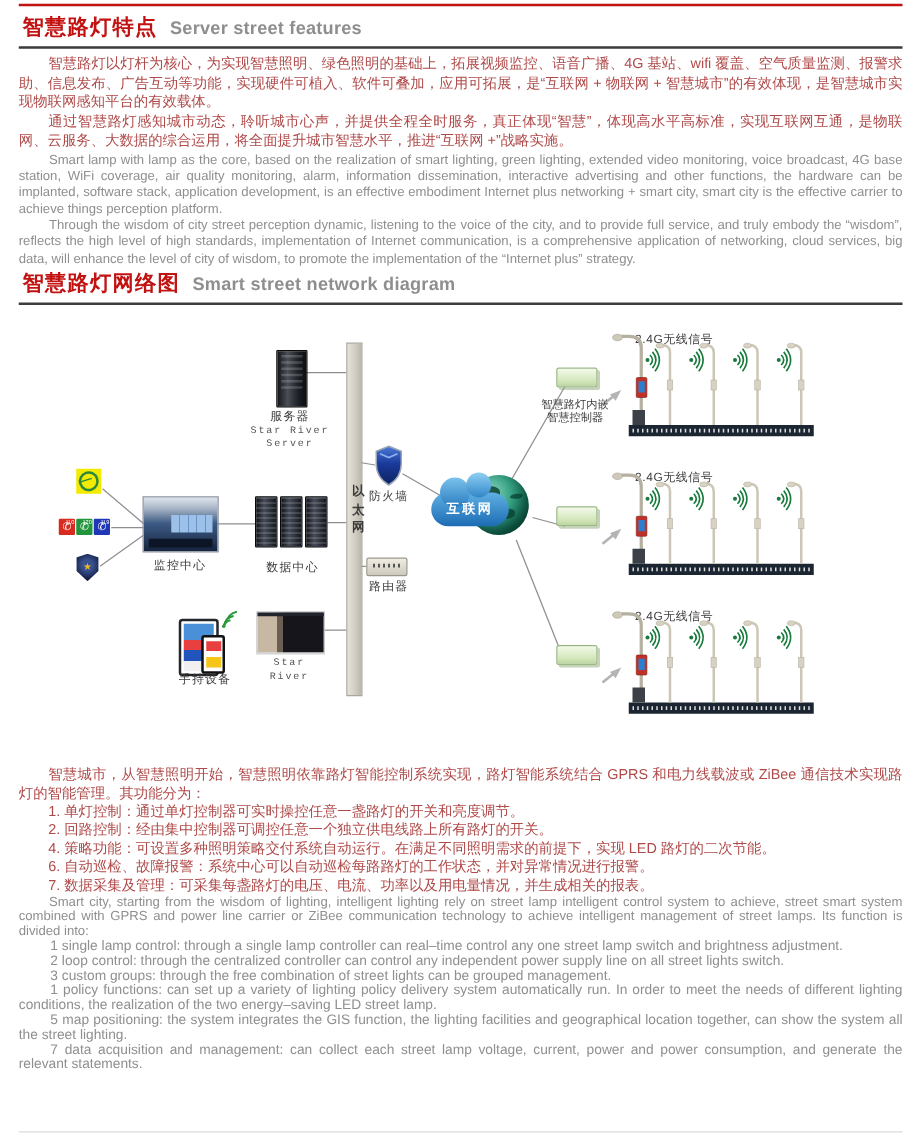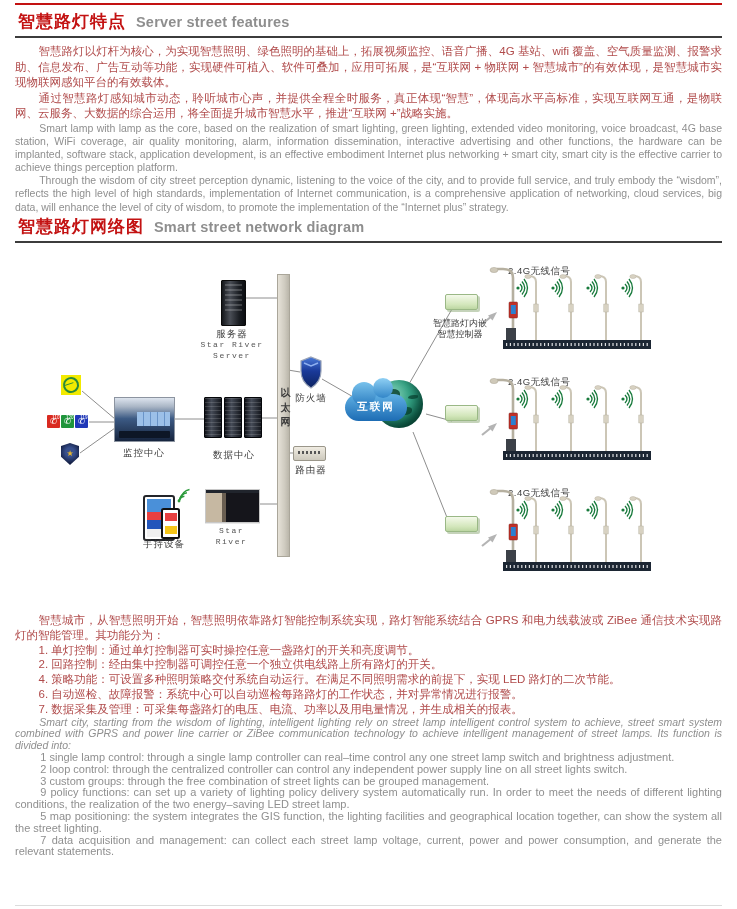--- a/index.html
+++ b/index.html
@@ -11,21 +11,21 @@
   .sec-head{position:absolute;left:15px;right:15px;border-bottom:2px solid #3c3c3c;padding:0 0 4px 3px;line-height:20px;white-space:nowrap;}
   .sec-head .zh{font-size:17px;font-weight:bold;color:#c31212;letter-spacing:1px;}
   .sec-head .en{font-size:14.5px;font-weight:bold;color:#8e8e8e;margin-left:10px;letter-spacing:0.2px;}
   #head1{top:12px;} #head2{top:217px;} #head3{top:582px;}
 
   .body-block{position:absolute;left:15px;width:707px;}
   #body1{top:44px;} #body3{top:613px;}
   .para-zh{margin:0;font-size:11.5px;line-height:15.6px;color:#b04a4a;text-align:justify;text-indent:2.05em;}
   .para-en{margin:0;font-size:10.5px;line-height:13.1px;color:#8f8f8f;text-align:justify;text-indent:2.3em;}
   .item-zh{margin:0;font-size:11.5px;line-height:14.8px;color:#b04a4a;text-align:justify;text-indent:2.05em;}
-  .intro-en3{margin:0;font-size:10.5px;line-height:11.8px;color:#8f8f8f;text-align:justify;text-indent:2.3em;font-style:italic;}
+  .intro-en3{margin:0;font-size:10.5px;line-height:11.8px;color:#8f8f8f;text-align:justify;text-indent:2.3em;}
   .item-en{margin:0;font-size:11px;line-height:11.8px;color:#8f8f8f;text-align:justify;text-indent:2.3em;}
 
   
   #diagram{position:absolute;left:0;top:248px;width:737px;height:330px;}
   .node{position:absolute;}
   .lbl{position:absolute;font-size:9.5px;color:#3c3c3c;text-align:center;letter-spacing:1px;line-height:11px;}
   .lbl-mono{font-family:Liberation Mono, monospace;font-size:8px;letter-spacing:1.5px;color:#555;}
   svg.lines{position:absolute;left:0;top:0;}
 
   .server-rack{left:221px;top:32px;width:23px;height:44px;background:linear-gradient(90deg,#14161a,#4a4e56 35%,#1a1d22 75%,#0c0e12);
@@ -423,19 +423,19 @@
     <p class="item-zh">智慧城市，从智慧照明开始，智慧照明依靠路灯智能控制系统实现，路灯智能系统结合 GPRS 和电力线载波或 ZiBee 通信技术实现路灯的智能管理。其功能分为：</p>
     <p class="item-zh">1. 单灯控制：通过单灯控制器可实时操控任意一盏路灯的开关和亮度调节。</p>
     <p class="item-zh">2. 回路控制：经由集中控制器可调控任意一个独立供电线路上所有路灯的开关。</p>
     <p class="item-zh">4. 策略功能：可设置多种照明策略交付系统自动运行。在满足不同照明需求的前提下，实现 LED 路灯的二次节能。</p>
     <p class="item-zh">6. 自动巡检、故障报警：系统中心可以自动巡检每路路灯的工作状态，并对异常情况进行报警。</p>
     <p class="item-zh">7. 数据采集及管理：可采集每盏路灯的电压、电流、功率以及用电量情况，并生成相关的报表。</p>
     <p class="intro-en3">Smart city, starting from the wisdom of lighting, intelligent lighting rely on street lamp intelligent control system to achieve, street smart system combined with GPRS and power line carrier or ZiBee communication technology to achieve intelligent management of street lamps. Its function is divided into:</p>
     <p class="item-en">1 single lamp control: through a single lamp controller can real–time control any one street lamp switch and brightness adjustment.</p>
     <p class="item-en">2 loop control: through the centralized controller can control any independent power supply line on all street lights switch.</p>
     <p class="item-en">3 custom groups: through the free combination of street lights can be grouped management.</p>
-    <p class="item-en">9 policy functions: can set up a variety of lighting policy delivery system automatically run. In order to meet the needs of different lighting conditions, the realization of the two energy–saving LED street lamp.</p>
+    <p class="item-en">1 policy functions: can set up a variety of lighting policy delivery system automatically run. In order to meet the needs of different lighting conditions, the realization of the two energy–saving LED street lamp.</p>
     <p class="item-en">5 map positioning: the system integrates the GIS function, the lighting facilities and geographical location together, can show the system all the street lighting.</p>
     <p class="item-en">7 data acquisition and management: can collect each street lamp voltage, current, power and power consumption, and generate the relevant statements.</p>
   </div>
 
   <div class="rule-bottom"></div>
 </div>
 
 </body></html>

